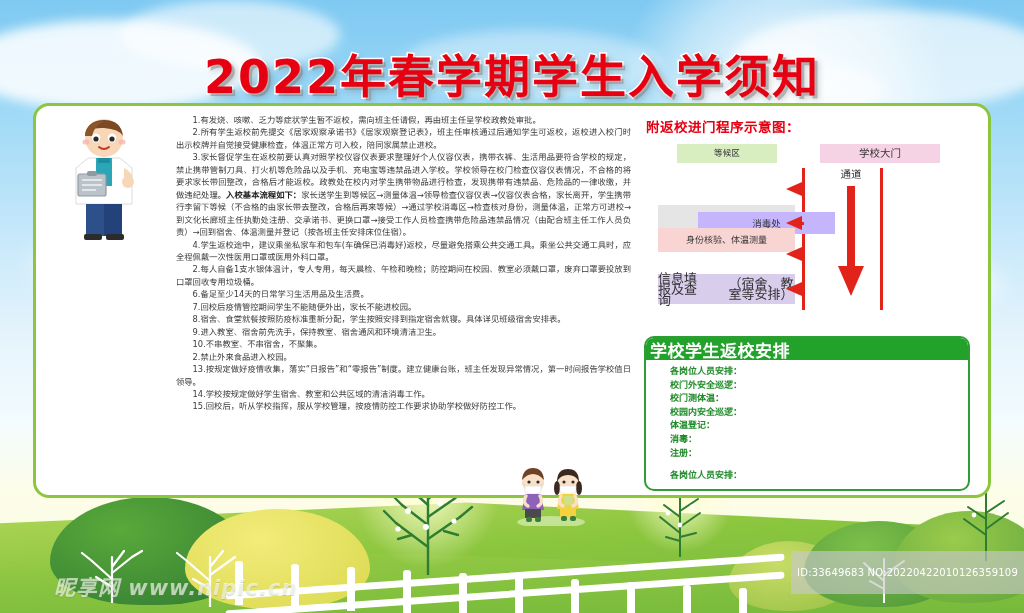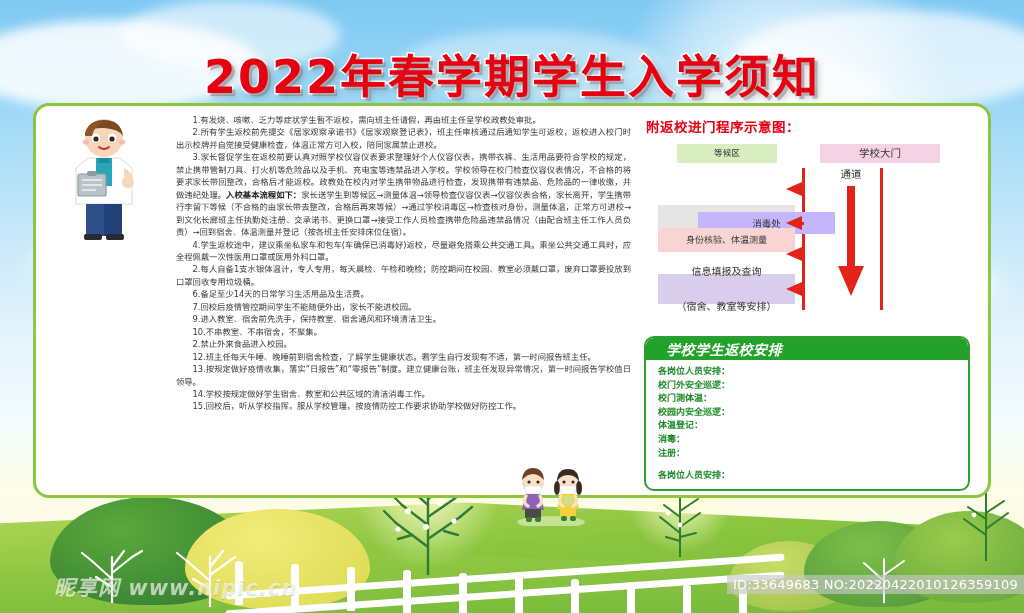--- a/index.html
+++ b/index.html
@@ -71,47 +71,47 @@
   .flow-title{font-size:13.5px;font-weight:700;color:#e60012;letter-spacing:.5px;margin:0 0 6px 2px;}
 
   .flow{position:relative;height:170px;}
   .chip{position:absolute;font-size:8.6px;color:#333;display:flex;align-items:center;justify-content:center;
     text-align:left;line-height:11px;box-sizing:border-box;}
   .chip.wait{left:33px;top:2px;width:100px;height:19px;background:#d8edc0;}
   .chip.gate{left:176px;top:2px;width:120px;height:19px;background:#f6d3e4;font-size:10.5px;}
   .chip.s1{left:14px;top:32px;width:137px;height:40px;background:#e5e5e5;font-size:10px;margin-top:31px;}
   .chip.s2{left:14px;top:70px;width:137px;height:22px;background:#c4b5fd;font-size:9.5px;margin-left:40px;}
   .chip.s3{left:14px;top:86px;width:137px;height:24px;background:#f8d5d2;font-size:9px;}
-  .chip.s4{left:14px;top:132px;width:137px;height:30px;background:#d9cdec;font-size:10px;flex-direction:column;gap:24px;}
+  .chip.s4{left:14px;top:132px;width:137px;height:30px;background:#d9cdec;font-size:13px;flex-direction:row;gap:24px;}
   .vbar{position:absolute;width:3px;background:#e2231a;}
   .vb1{left:158px;top:26px;height:142px;}
   .vb2{left:236px;top:26px;height:142px;}
   .arrowhead{position:absolute;width:0;height:0;border-top:7px solid transparent;border-bottom:7px solid transparent;
     border-right:16px solid #e2231a;}
   .connector{position:absolute;height:2.5px;background:#e2231a;}
   .tongdao{position:absolute;left:176px;top:24px;width:62px;text-align:center;font-size:10.5px;color:#333;}
   .dnarrow{position:absolute;left:192px;top:44px;width:30px;height:112px;}
 
   
   .gbox{position:absolute;left:608px;top:230px;width:326px;height:155px;
     border:2px solid #2e9e34;border-radius:10px;background:#fff;box-sizing:border-box;overflow:hidden;}
   .gbox-h{height:22px;background:#22a12b;border-radius:7px 7px 0 0;display:flex;align-items:center;}
-  .gbox-h span{color:#fff;font-size:14px;font-weight:700;margin-left:20px;letter-spacing:.5px;font-style:italic;}
-  .gbox-b{padding:5px 0 0 12px;}
+  .gbox-h span{color:#fff;font-size:17px;font-weight:700;margin-left:4px;letter-spacing:.5px;}
+  .gbox-b{padding:5px 0 0 24px;}
   .gbox-b div{font-size:9px;font-weight:700;color:#1f8a28;line-height:13.6px;}
   .gbox-b div.gap{height:9px;line-height:9px;}
 
   
   .kids{position:absolute;left:505px;top:466px;width:92px;height:60px;}
 
   
   .wm{position:absolute;left:6px;bottom:12px;font-size:21px;font-weight:700;color:rgba(255,255,255,.62);
     font-style:italic;letter-spacing:1px;text-shadow:0 1px 1px rgba(120,140,80,.35);margin-left:48px;}
   .idtag{position:absolute;right:0;bottom:19px;background:rgba(200,200,200,.65);color:#fff;
-    font-size:13px;padding:2px 6px;letter-spacing:.2px;font-family:"DejaVu Sans",sans-serif;}
+    font-size:10px;padding:16px 6px;letter-spacing:.2px;font-family:"DejaVu Sans",sans-serif;}
 </style>
 </head>
 <body>
 
 <div class="stage">
 
   <div class="sunglow"></div>
   <div class="cloud cl1"></div>
   <div class="cloud cl2"></div>
   <div class="cloud cl3"></div>
@@ -270,24 +270,24 @@
     </svg>
 
     <div class="doc">
       <p>1.有发烧、咳嗽、乏力等症状学生暂不返校，需向班主任请假，再由班主任呈学校政教处审批。</p>
       <p>2.所有学生返校前先提交《居家观察承诺书》《居家观察登记表》，班主任审核通过后通知学生可返校，返校进入校门时出示校牌并自觉接受健康检查，体温正常方可入校，陪同家属禁止进校。</p>
       <p><span>3.家长督促学生在返校前要认真对照学校仪容仪表要求整理好个人仪容仪表，携带衣裤、生活用品要符合学校的规定，禁止携带管制刀具、打火机等危险品以及手机、充电宝等违禁品进入学校。学校领导在校门检查仪容仪表情况，不合格的将要求家长带回整改，合格后才能返校。政教处在校内对学生携带物品进行检查，发现携带有违禁品、危险品的一律收缴，并做违纪处理。</span><b>入校基本流程如下：</b><span>家长送学生到等候区→测量体温→领导检查仪容仪表→仪容仪表合格，家长离开，学生携带行李留下等候（不合格的由家长带去整改，合格后再来等候）→通过学校消毒区→检查核对身份，测量体温，正常方可进校→到文化长廊班主任执勤处注册、交承诺书、更换口罩→接受工作人员检查携带危险品违禁品情况（由配合班主任工作人员负责）→回到宿舍、体温测量并登记（按各班主任安排床位住宿）。</span></p>
       <p>4.学生返校途中，建议乘坐私家车和包车(车确保已消毒好)返校，尽量避免搭乘公共交通工具。乘坐公共交通工具时，应全程佩戴一次性医用口罩或医用外科口罩。</p>
       <p>2.每人自备1支水银体温计，专人专用，每天晨检、午检和晚检；防控期间在校园、教室必须戴口罩，废弃口罩要投放到口罩回收专用垃圾桶。</p>
       <p>6.备足至少14天的日常学习生活用品及生活费。</p>
       <p>7.回校后疫情管控期间学生不能随便外出，家长不能进校园。</p>
+      <p>8.宿舍、食堂就餐按照防疫标准重新分配，学生按照安排到指定宿舍就寝。具体详见班级宿舍安排表。</p>
       <p>9.进入教室、宿舍前先洗手，保持教室、宿舍通风和环境清洁卫生。</p>
       <p>10.不串教室、不串宿舍，不聚集。</p>
       <p>2.禁止外来食品进入校园。</p>
-      <p>12.班主任每天午睡、晚睡前到宿舍检查，了解学生健康状态。若学生自行发现有不适，第一时间报告班主任。</p>
       <p>13.按规定做好疫情收集，落实“日报告”和“零报告”制度。建立健康台账，班主任发现异常情况，第一时间报告学校值日领导。</p>
       <p>14.学校按规定做好学生宿舍、教室和公共区域的清洁消毒工作。</p>
       <p>15.回校后，听从学校指挥，服从学校管理，按疫情防控工作要求协助学校做好防控工作。</p>
     </div>
 
     <div class="right">
       <div class="flow-title">附返校进门程序示意图：</div>
 
       <div class="flow">
         <div class="chip wait">等候区</div>

